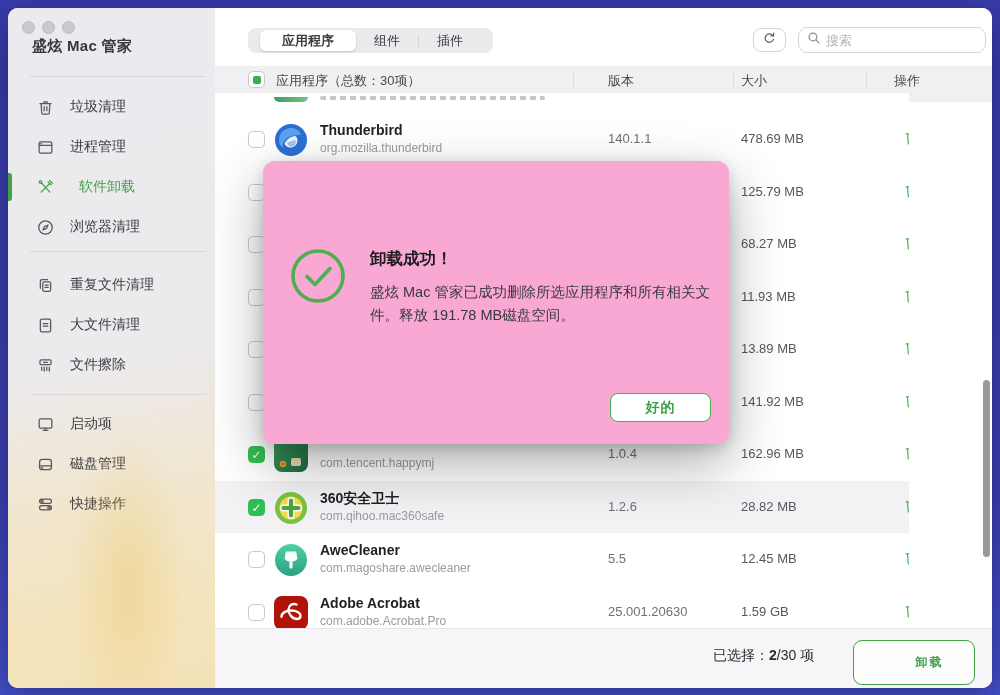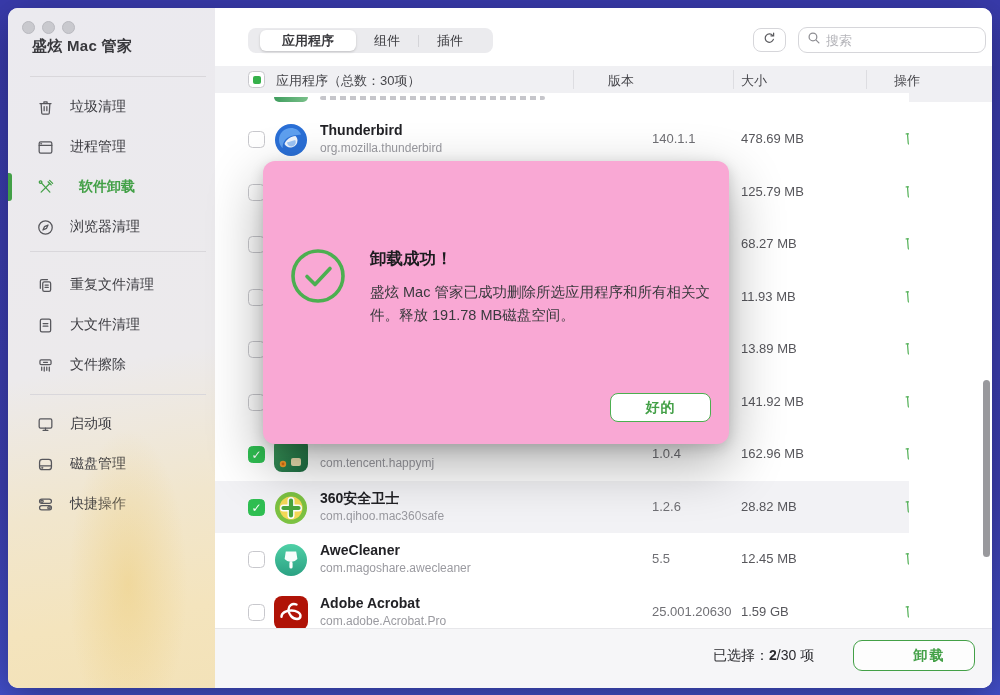--- a/index.html
+++ b/index.html
@@ -15,21 +15,21 @@
              background:linear-gradient(170deg,#ebeaef 0%,#eceaec 52%,#f1e6cd 72%,#f4e4bd 88%,#f3e2b8 100%); }
   .sidebar::after { content:""; position:absolute; left:60px; bottom:0; width:120px; height:260px;
              background:radial-gradient(ellipse at 50% 60%, rgba(236,201,112,.45), rgba(236,201,112,0) 70%); }
   .traffic { position:absolute; top:13px; left:14px; display:flex; gap:7px; }
   .traffic span { width:13px; height:13px; border-radius:50%; background:#c9c9ce; border:0.5px solid #b9b9bf; }
   .sb-title { position:absolute; left:24px; top:29px; font-size:15px; font-weight:700; color:#38383c; letter-spacing:.3px; }
   .sb-divider { position:absolute; left:22px; width:176px; height:1px; background:#d9d7db; }
   .sb-item { position:absolute; left:18px; width:180px; height:40px; display:flex; align-items:center; gap:15px;
              color:#3d3d42; font-size:14px; cursor:default; }
   .sb-item .ic { width:20px; height:20px; display:flex; align-items:center; justify-content:center; margin-left:9px; }
-  .sb-item.active { color:#43a047; font-weight:700;gap:24px; }
+  .sb-item.active { color:#43a047; font-weight:400;gap:24px; }
   .active-bar { position:absolute; left:0; width:4px; height:28px; background:#43a047; border-radius:0 3px 3px 0; }
   
   .content { position:absolute; left:207px; top:0; width:777px; height:680px; background:#fff; }
   .seg { position:absolute; left:33px; top:20px; height:25px; background:#ebebee; border-radius:8px;
          display:flex; align-items:center; padding:12px; font-size:13px; color:#3c3c40; }
   .seg .opt { padding:0 18px; height:21px; line-height:21px; border-radius:6px; position:relative; }
   .seg .opt.sel { background:#fff; box-shadow:0 1px 2.5px rgba(0,0,0,.18); font-weight:700; padding:0 22px; }
   .seg .vsep { width:1px; height:12px; background:#d4d4d8; }
   .refresh-btn { position:absolute; left:538px; top:20px; width:33px; height:24px; border:1px solid #d6d6da;
                  border-radius:8px; background:#fff; display:flex; align-items:center; justify-content:center; }
@@ -53,35 +53,35 @@
   .cb { position:absolute; left:33px; top:18px; width:17px; height:17px; border-radius:4.5px;
         background:#fff; border:1px solid #c8c8cd; }
   .cb.checked { background:#2fbf52; border-color:#2fbf52; color:#fff; font-size:12px; font-weight:700;
                 text-align:center; line-height:16px; }
   .cb.indet { border-color:#c8c8cd; }
   .cb.indet::after { content:""; position:absolute; left:3.5px; top:3.5px; width:8px; height:8px;
                      border-radius:2px; background:#35b04a; }
   .appicon { position:absolute; left:59px; top:10px; width:34px; height:34px; }
   .rname { position:absolute; left:105px; top:9px; font-size:14px; font-weight:600; color:#222226; }
   .rbundle { position:absolute; left:105px; top:28px; font-size:12px; color:#9a9aa0;text-align:center; }
-  .rver { position:absolute; left:393px; top:18px; font-size:13px; color:#707075;margin-left:44px; }
+  .rver { position:absolute; left:393px; top:18px; font-size:13px; color:#707075; }
   .rsize { position:absolute; left:526px; top:18px; font-size:13px; color:#57575c; }
   .trash-btn { position:absolute; left:686px; top:16px; width:22px; height:22px; display:flex;
                align-items:center; justify-content:center; cursor:pointer; }
   .dashline { position:absolute; height:4px; border-radius:2px;
               background:repeating-linear-gradient(90deg,#c6c6cb 0 6px,transparent 6px 10px); }
   .icon-sliver { position:absolute; left:59px; top:0; width:34px; height:5px; border-radius:0 0 8px 8px;
                  background:linear-gradient(90deg,#3f9d5e,#7ac08a); }
   
   .footer { position:absolute; left:0; top:620px; width:777px; height:60px; background:#f6f6f8;
             border-top:1px solid #e7e7ea; }
   .sel-label { position:absolute; left:498px; top:18px; font-size:14px; color:#2b2b2f; }
   .sel-label b { font-weight:700; }
-  .uninstall-btn { position:absolute; left:638px; top:11px; width:122px; height:31px; border:1.5px solid #43a047;
-                   border-radius:9px; background:#fdfdfd; color:#43a047; font-size:14px; font-weight:700;
+  .uninstall-btn { position:absolute; left:638px; top:11px; width:122px; height:45px; border:1.5px solid #43a047;
+                   border-radius:9px; background:#fdfdfd; color:#43a047; font-size:12px; font-weight:700;
                    display:flex; align-items:center; justify-content:center; letter-spacing:2px;padding-left:31px; }
   
   .scroll-thumb { position:absolute; left:975px; top:372px; width:7px; height:177px;
                   background:#87878c; opacity:.85; border-radius:4px; }
   
   .dialog { position:absolute; left:255px; top:153px; width:466px; height:283px; background:#f9a8d4;
             border-radius:12px; box-shadow:0 20px 55px rgba(0,0,0,.32), 0 4px 14px rgba(0,0,0,.16); z-index:50; }
   .dlg-icon { position:absolute; left:27px; top:87px; }
   .dlg-title { position:absolute; left:107px; top:87px; font-size:16.5px; font-weight:700; color:#1d1d20; }
   .dlg-body { position:absolute; left:107px; top:120px; width:345px; font-size:14.5px; line-height:23px; color:#3a3a3e; }

